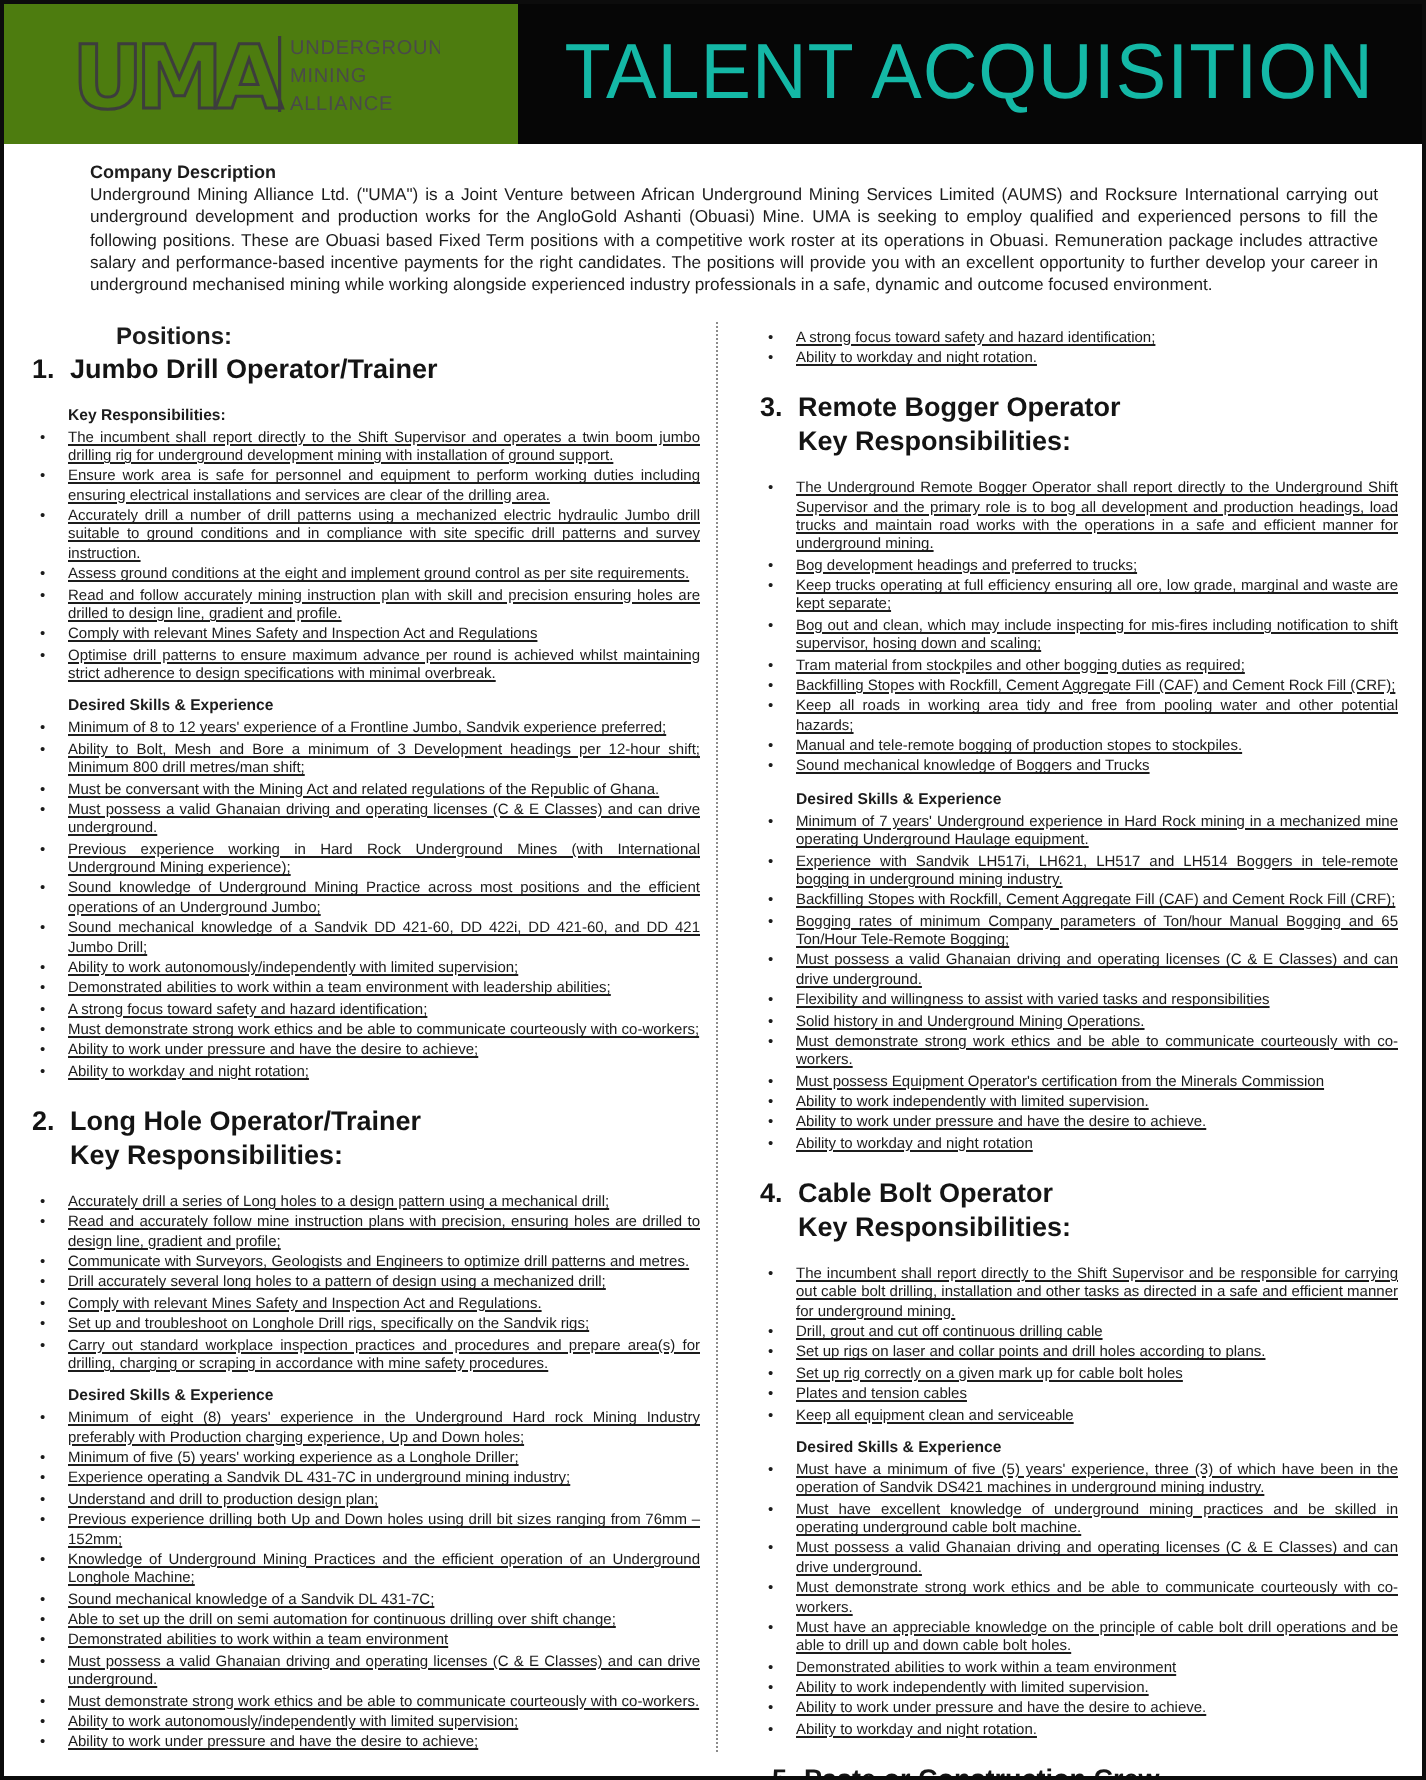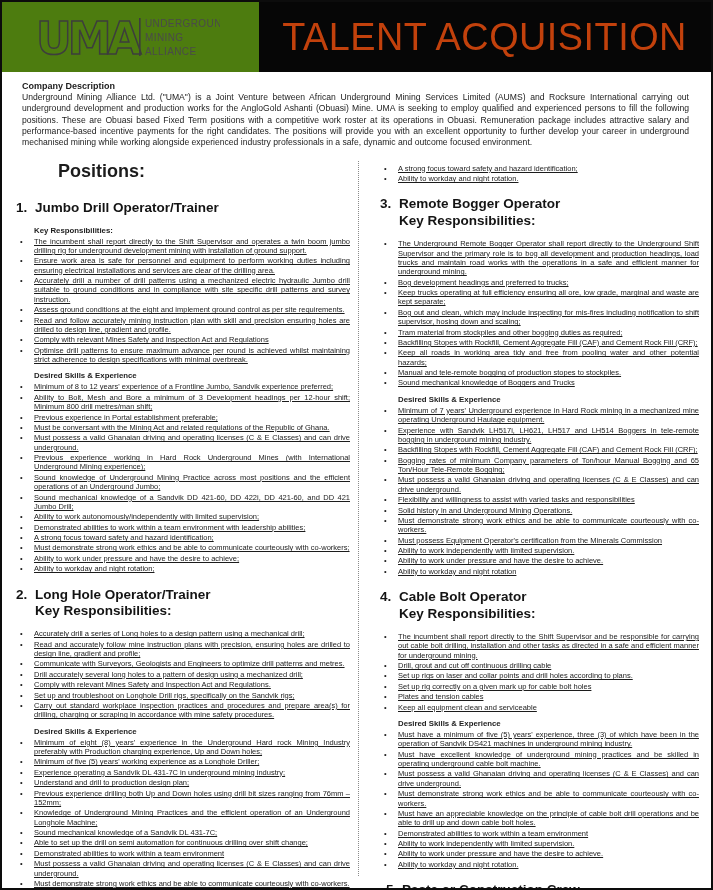--- a/index.html
+++ b/index.html
@@ -17,40 +17,40 @@
     flex-direction: column;
   }
 
   
   .header { display: flex; align-items: stretch; height: 70px; flex: none; }
   .logo-box {
     width: 257px; flex: none; background: #4d7c0f;
     display: flex; align-items: center; padding-left: 36px;
   }
   .title-bar {
-    flex: 1; background: #060606; color: #c2410c;
+    flex: 1; background: #060606; color: #14b8a6;
     display: flex; align-items: center; justify-content: center;
   }
   .title-bar .title-text {
     font-size: 39px; font-weight: 400; letter-spacing: 0.5px;
     white-space: nowrap; transform: scaleX(0.97);
   }
 
   
-  .company { padding: 9px 22px 2px 20px; flex: none; }
+  .company { padding: 9px 22px 2px 20px; flex: none; margin-left: 23px; }
   .company-heading { font-size: 9px; font-weight: 700; margin-bottom: 1px; }
   .company-body { font-size: 8.6px; line-height: 1.32; text-align: justify; }
 
   
   .columns { display: flex; align-items: stretch; padding: 8px 12px 0 14px; flex: 1; min-height: 0; }
   .col-left  { width: 334px; flex: none; }
   .col-divider { flex: none; width: 0; border-left: 1px dotted #8a8a8a; margin: 2px 0 12px 8px; }
   .col-right { flex: 1; padding-left: 21px; min-width: 0; }
 
-  .positions-label { font-size: 18px; font-weight: 700; margin: 2px 0 18px 18px; padding-left: 24px; }
+  .positions-label { font-size: 12px; font-weight: 700; margin: 2px 0 2px 18px; padding-left: 24px; }
 
   .pos-title-block { margin: 13px 0 4px; }
   .positions-label + .pos-title-block { margin-top: 1px; }
   .pos-title-line { display: flex; font-size: 13.5px; font-weight: 700; line-height: 1.25; color: #141414; }
   .pos-num { flex: none; width: 19px; }
 
   .subheading { font-size: 7.8px; font-weight: 700; margin: 7px 0 1px 18px; }
   .pos-title-block + .subheading { margin-top: 9px; }
 
   .bullets { list-style: none; margin: 2px 0 6px; padding: 0; text-decoration: underline; }
@@ -107,21 +107,20 @@
           <li class="bullet-item">Accurately drill a number of drill patterns using a mechanized electric hydraulic Jumbo drill suitable to ground conditions and in compliance with site specific drill patterns and survey instruction.</li>
           <li class="bullet-item">Assess ground conditions at the eight and implement ground control as per site requirements.</li>
           <li class="bullet-item">Read and follow accurately mining instruction plan with skill and precision ensuring holes are drilled to design line, gradient and profile.</li>
           <li class="bullet-item">Comply with relevant Mines Safety and Inspection Act and Regulations</li>
           <li class="bullet-item">Optimise drill patterns to ensure maximum advance per round is achieved whilst maintaining strict adherence to design specifications with minimal overbreak.</li>
         </ul>
         <div class="subheading">Desired Skills &amp; Experience</div>
         <ul class="bullets">
           <li class="bullet-item">Minimum of 8 to 12 years' experience of a Frontline Jumbo, Sandvik experience preferred;</li>
           <li class="bullet-item">Ability to Bolt, Mesh and Bore a minimum of 3 Development headings per 12-hour shift; Minimum 800 drill metres/man shift;</li>
-          <li class="bullet-item">Previous experience in Portal establishment preferable;</li>
           <li class="bullet-item">Must be conversant with the Mining Act and related regulations of the Republic of Ghana.</li>
           <li class="bullet-item">Must possess a valid Ghanaian driving and operating licenses (C &amp; E Classes) and can drive underground.</li>
           <li class="bullet-item">Previous experience working in Hard Rock Underground Mines (with International Underground Mining experience);</li>
           <li class="bullet-item">Sound knowledge of Underground Mining Practice across most positions and the efficient operations of an Underground Jumbo;</li>
           <li class="bullet-item">Sound mechanical knowledge of a Sandvik DD 421-60, DD 422i, DD 421-60, and DD 421 Jumbo Drill;</li>
           <li class="bullet-item">Ability to work autonomously/independently with limited supervision;</li>
           <li class="bullet-item">Demonstrated abilities to work within a team environment with leadership abilities;</li>
           <li class="bullet-item">A strong focus toward safety and hazard identification;</li>
           <li class="bullet-item">Must demonstrate strong work ethics and be able to communicate courteously with co-workers;</li>
           <li class="bullet-item">Ability to work under pressure and have the desire to achieve;</li>

